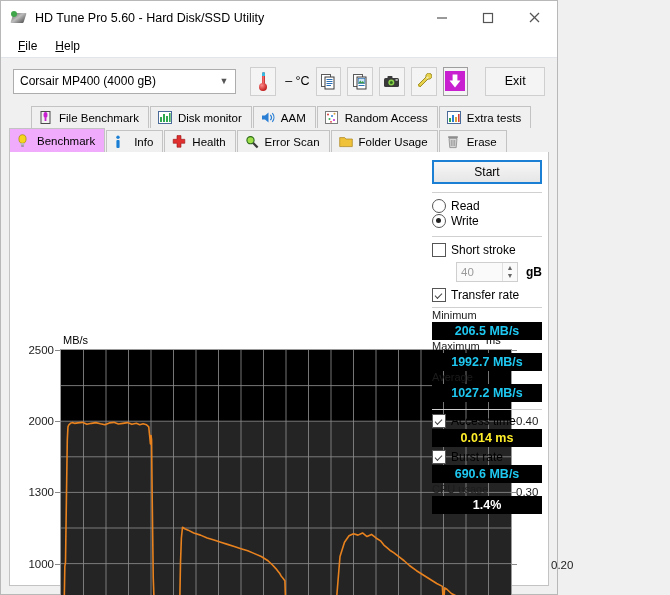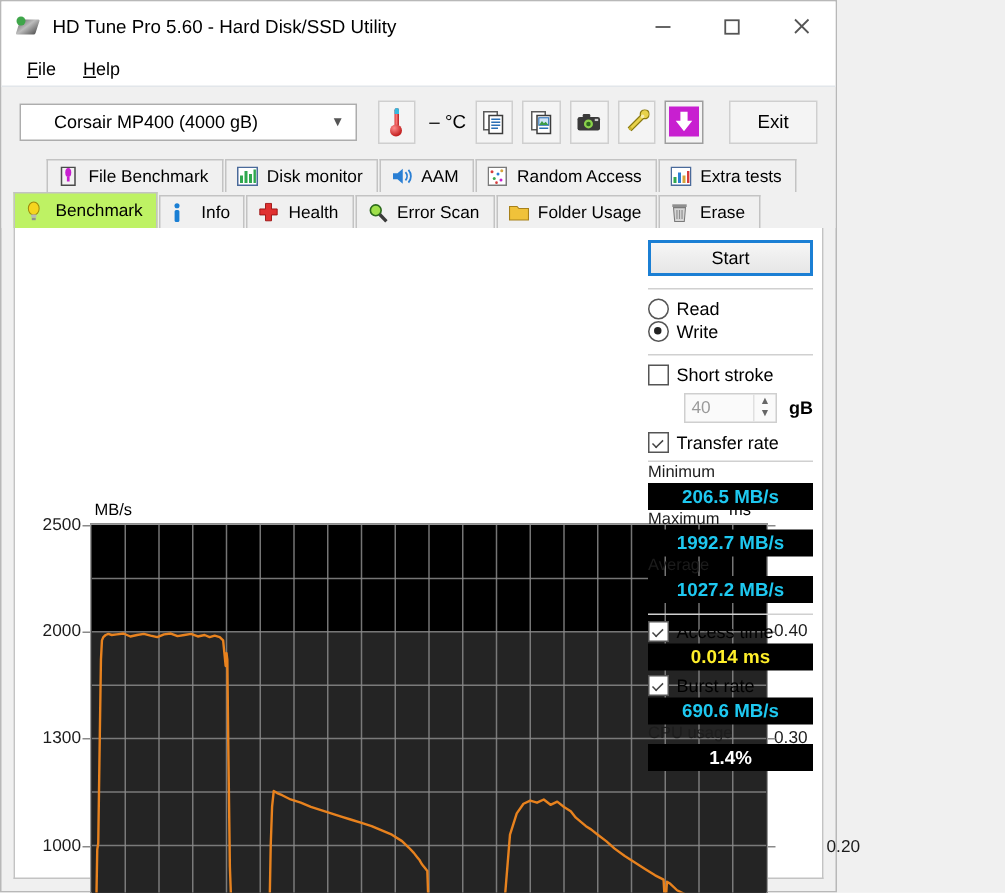--- a/index.html
+++ b/index.html
@@ -88,21 +88,21 @@
     padding: 0 12px;
     flex: 0 0 auto;
     box-sizing: border-box;
   }
   .combo {
     width: 262px; height: 25px;
     background: #fff;
     border: 1px solid #adadad;
     display: flex; align-items: center;
     box-sizing: border-box;
-    padding-left: 22px;
+    padding-left: 6px;
     font-size: 12px;
     color: #000;
     position: relative;
   }
   .combo .arrow {
     margin-left: auto;
     margin-right: 7px;
     color: #555;
     font-size: 9px;
     line-height: 1;
@@ -170,21 +170,21 @@
     background: #f0f0f0;
     border: 1px solid #c3c3c3;
     border-bottom: none;
     font-size: 11.5px;
     color: #000;
     box-sizing: border-box;
     margin-right: 1px;
     white-space: nowrap;
   }
   .tab.active {
-    background: #bef264;
+    background: #f0abfc;
     height: 24px;
     border-color: #c3c3c3;
     font-weight: normal;
     position: relative;
     z-index: 3;
   }
   .tab .ticon {
     width: 15px; height: 14px;
     margin-right: 5px;
     position: relative;

